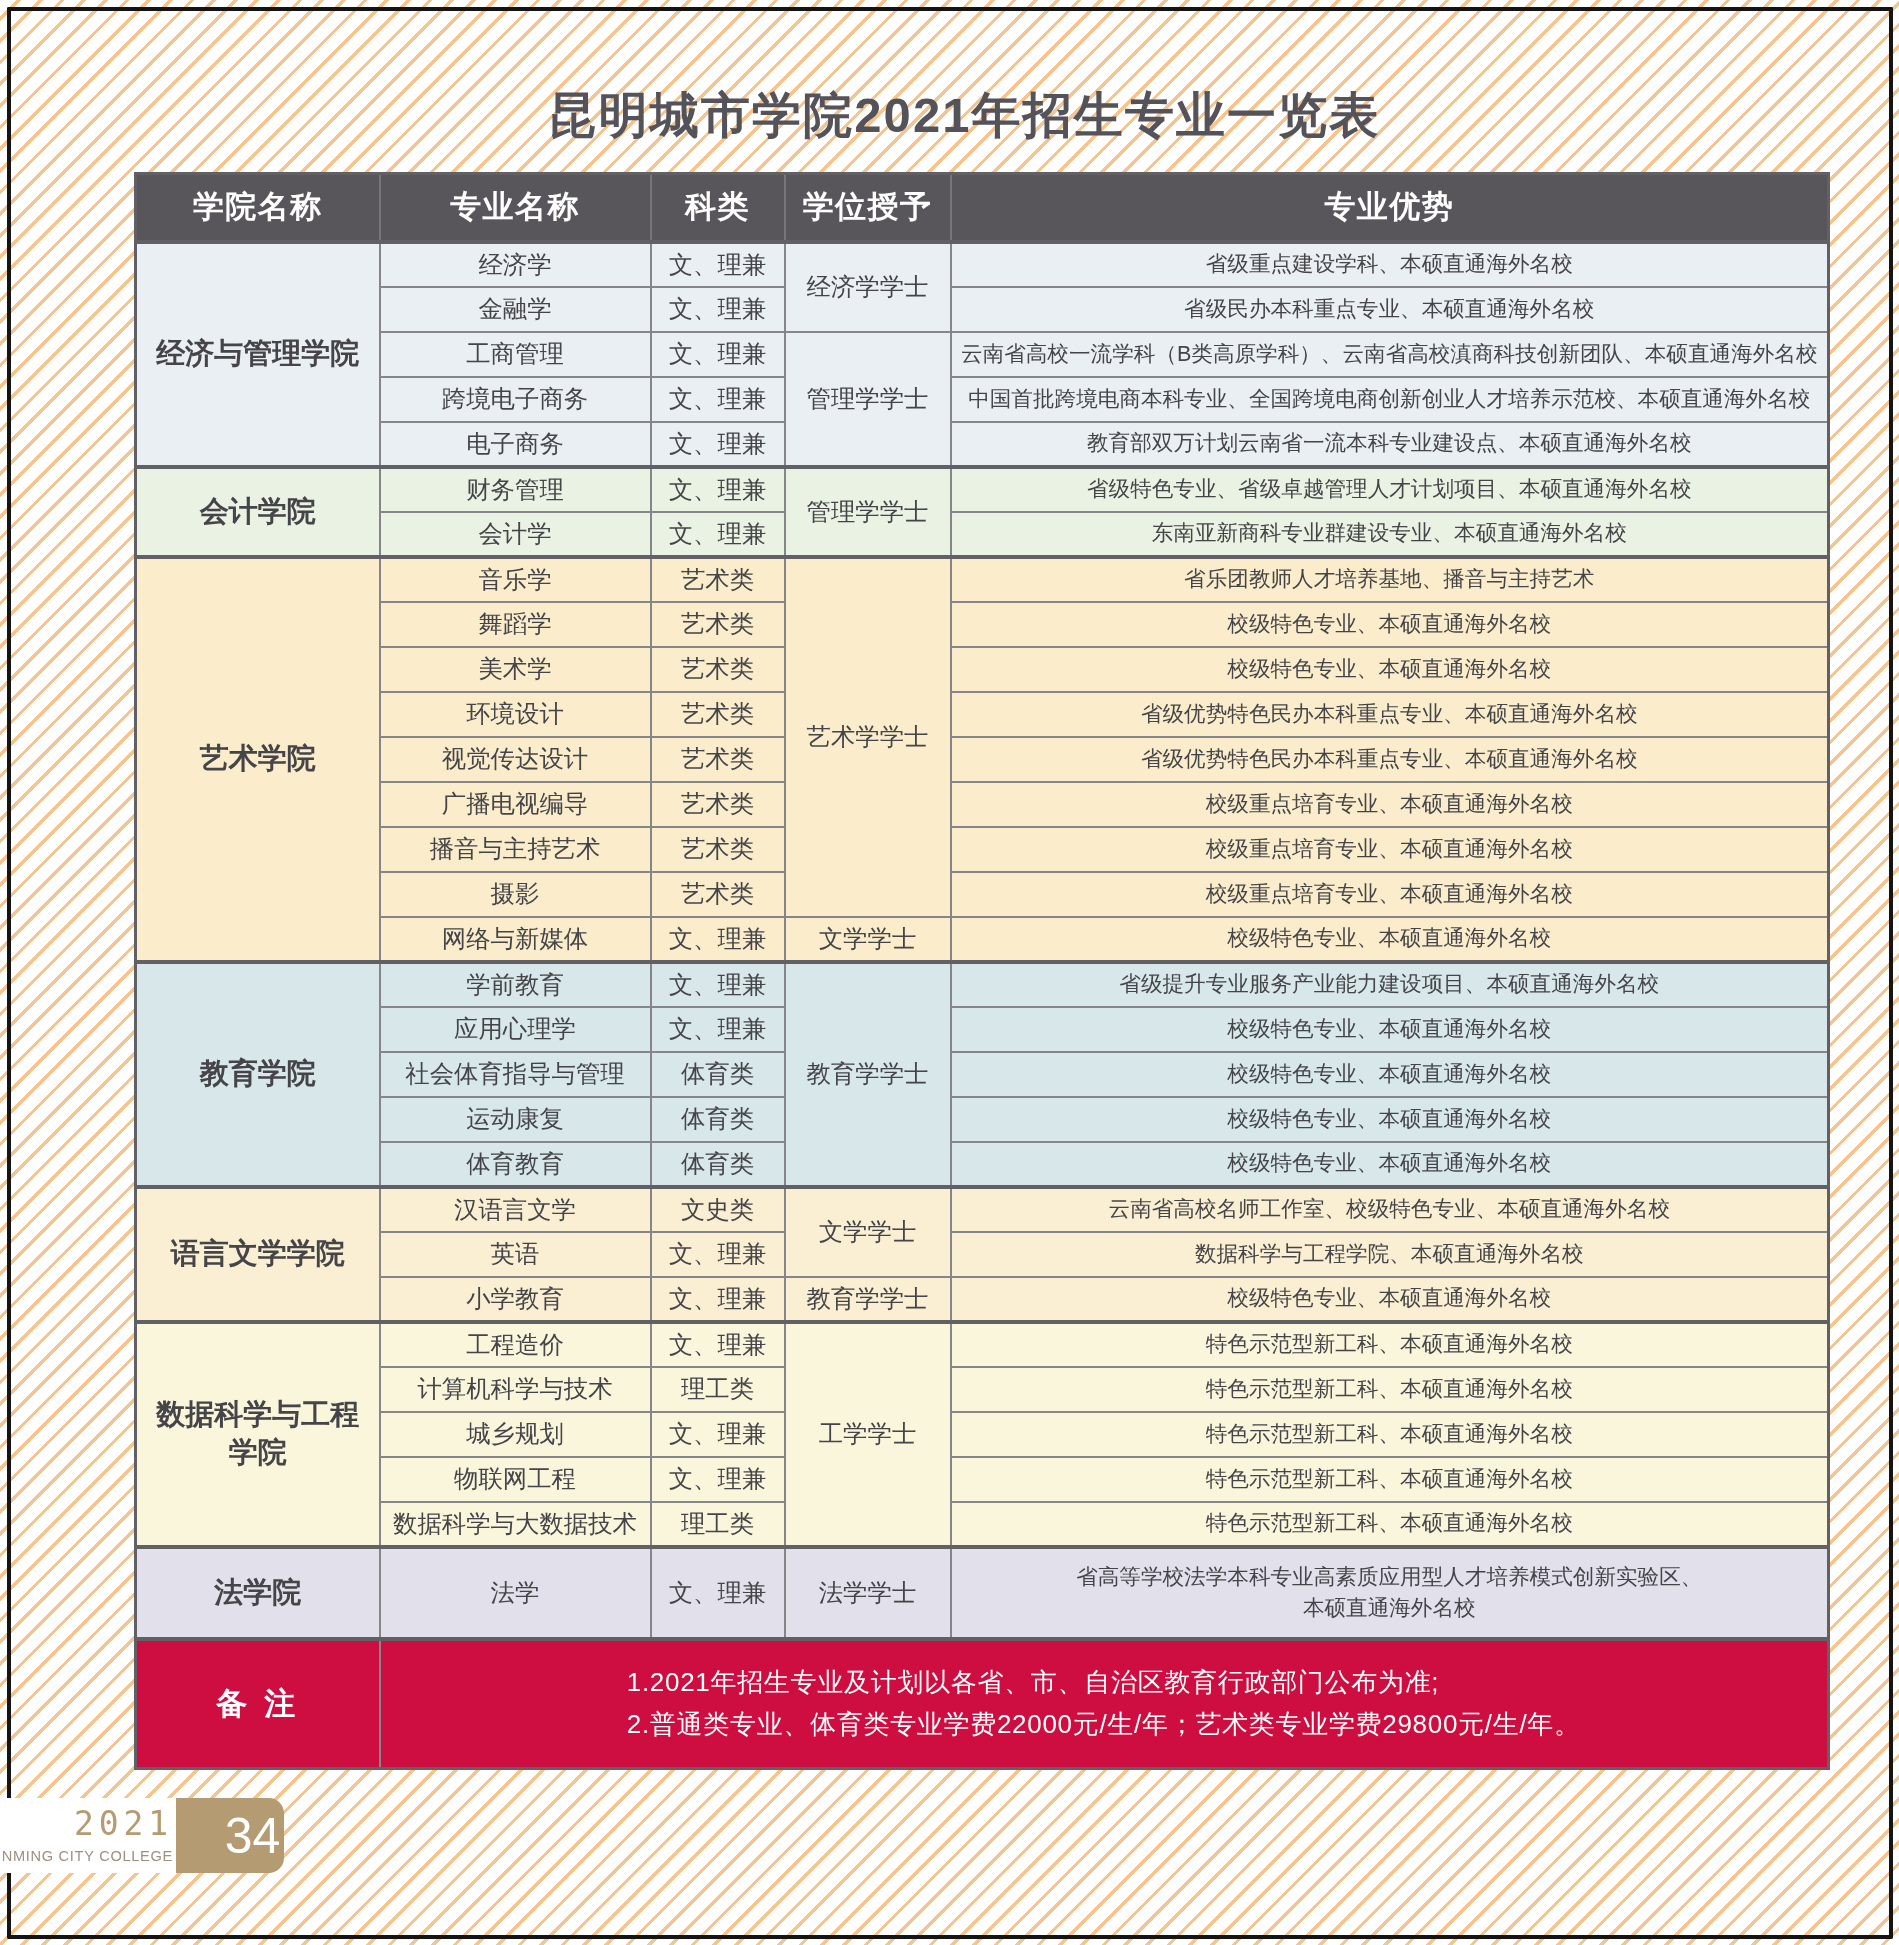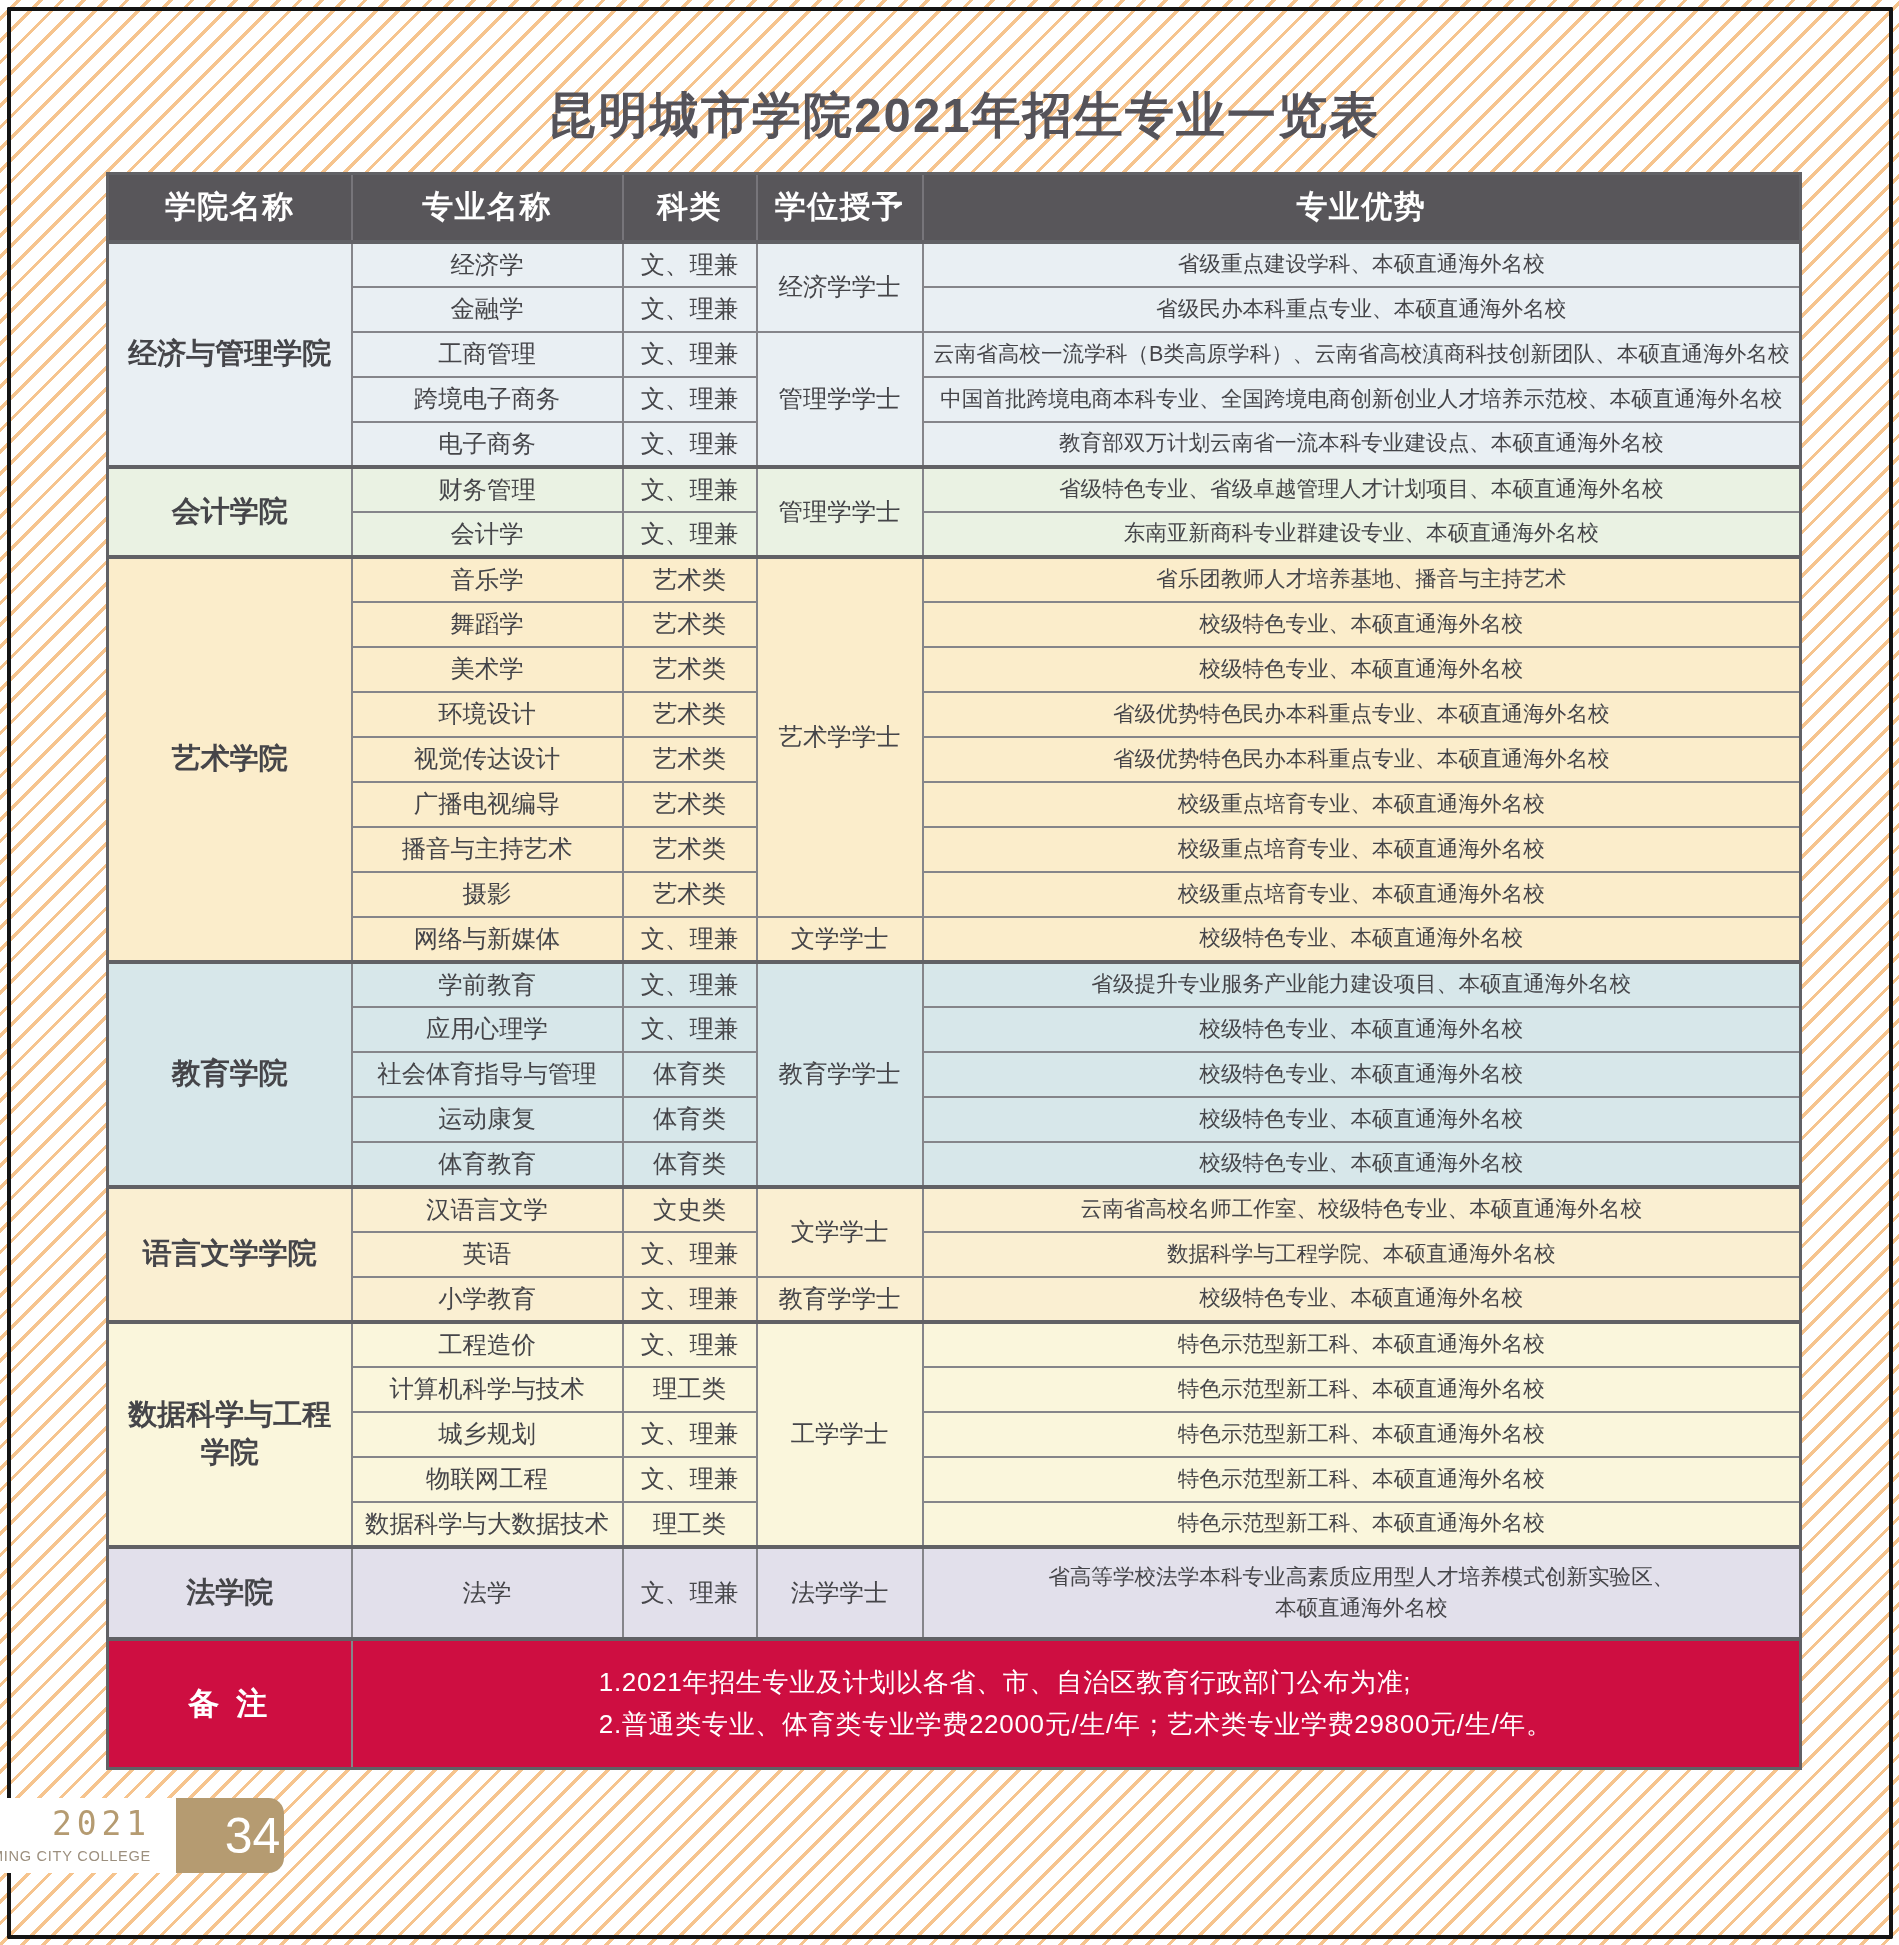--- a/index.html
+++ b/index.html
@@ -12,21 +12,21 @@
   .page-border{
     position:absolute;left:7px;top:7px;right:7px;bottom:7px;
     border:4.9px solid #141414;border-radius:1.4px;pointer-events:none;z-index:1;
   }
   .page-title{
     position:absolute;left:118px;top:84px;width:1692px;height:63px;
     text-align:center;font-size:49px;font-weight:bold;color:#55535A;
     letter-spacing:2.1px;line-height:63px;z-index:2;
   }
   table.admission-table{
-    position:absolute;left:106px;top:172px;width:1692px;
+    position:absolute;left:134px;top:172px;width:1692px;
     border-collapse:collapse;table-layout:fixed;z-index:2;
     border:3.5px solid #616165;
     padding-left:36px;
   }
   th,td{
     border:2.8px solid #85858A;
     text-align:center;vertical-align:middle;
     color:#454549;padding:0 5.6px;box-sizing:border-box;
     overflow:hidden;
   }
@@ -62,21 +62,21 @@
     display:inline-block;text-align:left;
     font-size:26px;line-height:1.6;letter-spacing:0.7px;
   }
   .footer-badge{
     position:absolute;left:0;top:1798px;height:75px;
     display:flex;z-index:3;
   }
   .footer-white{
     width:176px;background:#ffffff;box-sizing:border-box;
     display:flex;flex-direction:column;justify-content:center;align-items:flex-end;
-    padding-right:25px;
+    padding-right:3px;
   }
   .footer-year{
     font-family:"DejaVu Sans Mono","Liberation Mono",monospace;
     font-size:33px;line-height:1;color:var(--c-gold,#B59B71);letter-spacing:4.9px;
   }
   .footer-college{
     font-size:14.6px;color:#9C8F7E;letter-spacing:0.7px;margin-top:8.4px;white-space:nowrap;
   }
   .footer-page{
     width:63px;background:var(--c-gold,#B59B71);color:#ffffff;

